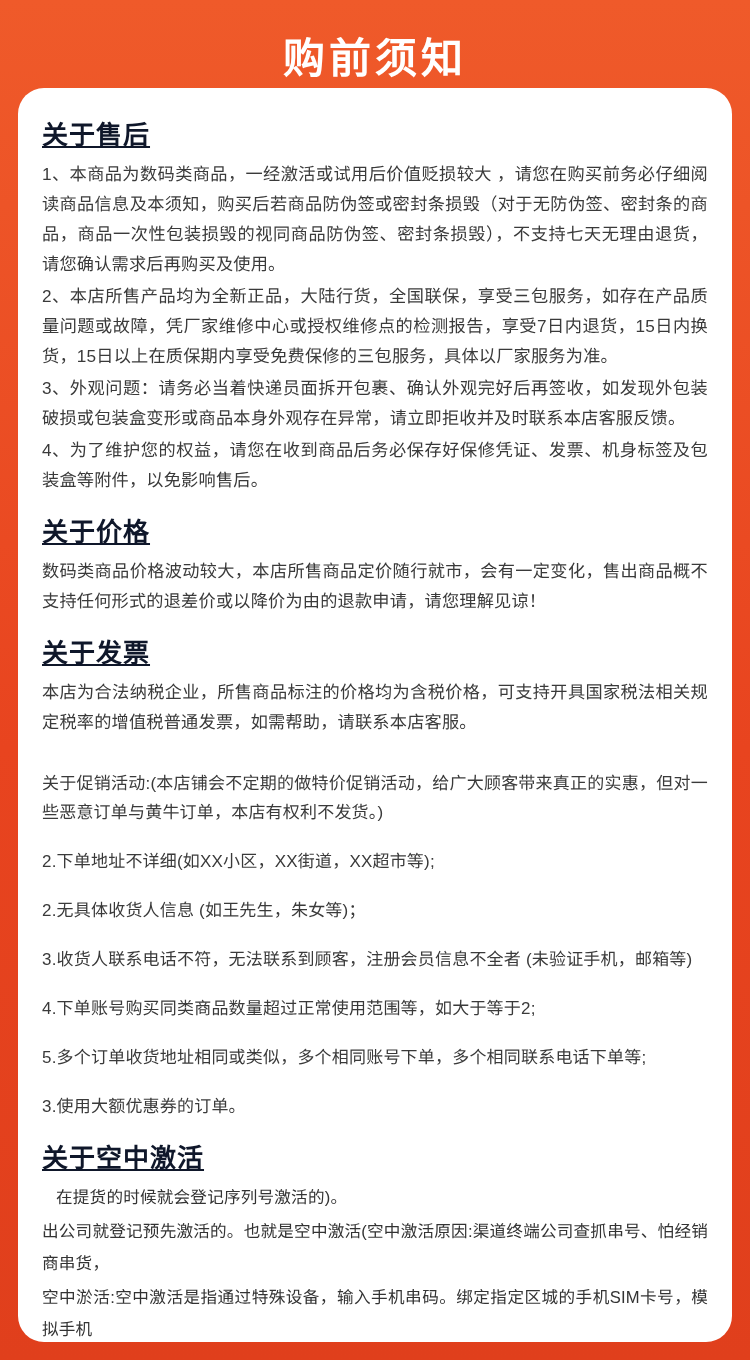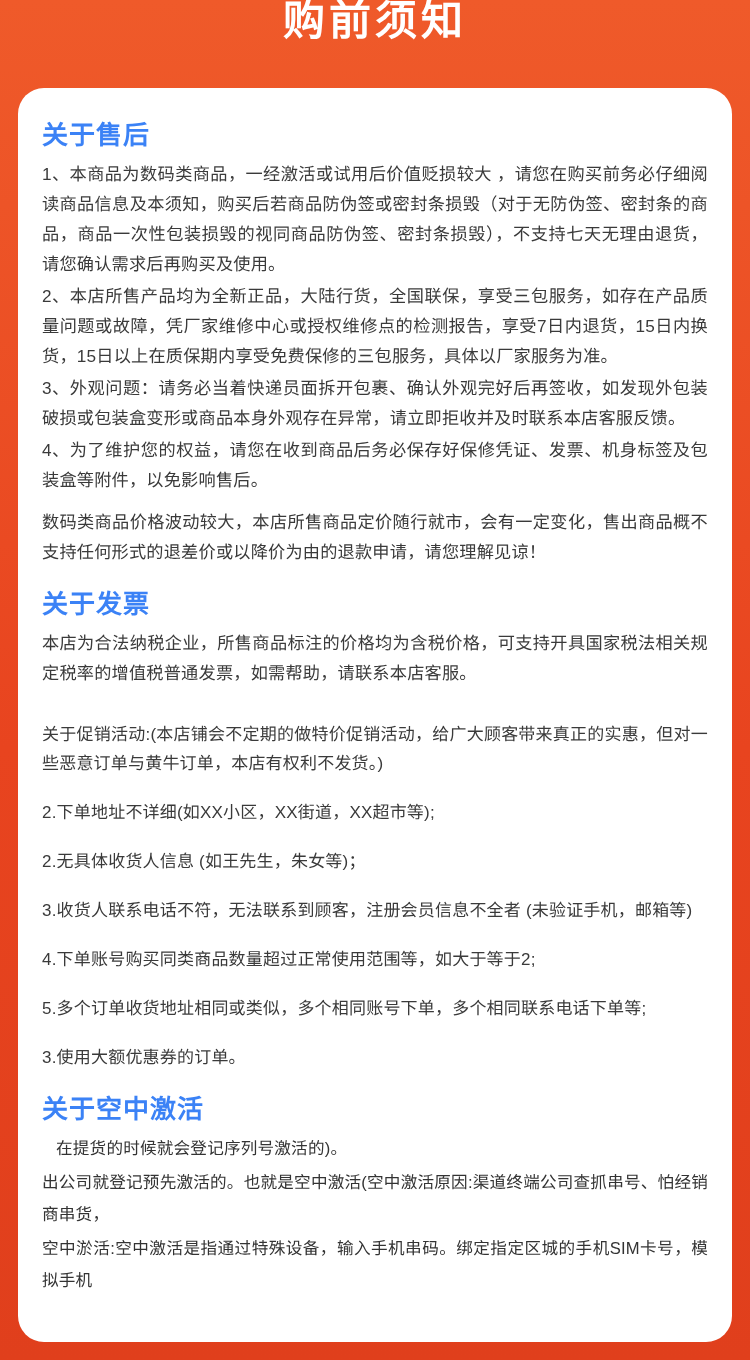--- a/index.html
+++ b/index.html
@@ -19,21 +19,21 @@
     width: 750px;
     height: 1360px;
     background: linear-gradient(180deg, #ef5a2a 0%, #e8441f 55%, #e03f1c 100%);
     box-sizing: border-box;
     padding: 0;
   }
   .title-bar {
     width: 100%;
     height: 80px;
     display: flex;
-    align-items: flex-start;
+    align-items: flex-end;
     justify-content: center;
   }
   .title-bar .title {
     color: #ffffff;
     font-size: 42px;
     font-weight: bold;
     letter-spacing: 4px;
     line-height: 1;
   }
   .card {
@@ -45,25 +45,26 @@
     background: #ffffff;
     border-radius: 26px;
     box-sizing: border-box;
     padding: 26px 24px 20px 24px;
     overflow: hidden;
   }
   .section {
     margin-bottom: 6px;
   }
   .section-title {
-    color: #3b82f6;
+    color: #0f172a;
     font-size: 26px;
     font-weight: bold;
     margin: 4px 0 8px 0;
     letter-spacing: 1px;
+    text-decoration: underline;
   }
   .section-title.first {
     margin-top: 0;
   }
   .para {
     color: #3a3a3a;
     font-size: 17.2px;
     line-height: 30px;
     margin: 0 0 2px 0;
     text-align: justify;
@@ -98,20 +99,21 @@
       <div class="section-title first">关于售后</div>
       <p class="para">1、本商品为数码类商品，一经激活或试用后价值贬损较大 ，请您在购买前务必仔细阅读商品信息及本须知，购买后若商品防伪签或密封条损毁（对于无防伪签、密封条的商品，商品一次性包装损毁的视同商品防伪签、密封条损毁），不支持七天无理由退货，请您确认需求后再购买及使用。</p>
       <p class="para">2、本店所售产品均为全新正品，大陆行货，全国联保，享受三包服务，如存在产品质量问题或故障，凭厂家维修中心或授权维修点的检测报告，享受7日内退货，15日内换货，15日以上在质保期内享受免费保修的三包服务，具体以厂家服务为准。</p>
       <p class="para">3、外观问题：请务必当着快递员面拆开包裹、确认外观完好后再签收，如发现外包装破损或包装盒变形或商品本身外观存在异常，请立即拒收并及时联系本店客服反馈。</p>
       <p class="para">4、为了维护您的权益，请您在收到商品后务必保存好保修凭证、发票、机身标签及包装盒等附件，以免影响售后。</p>
     </div>
 
     <div class="spacer-sm"></div>
 
     <div class="section">
+      <div class="section-title">关于价格</div>
       <p class="para">数码类商品价格波动较大，本店所售商品定价随行就市，会有一定变化，售出商品概不支持任何形式的退差价或以降价为由的退款申请，请您理解见谅！</p>
     </div>
 
     <div class="spacer-sm"></div>
 
     <div class="section">
       <div class="section-title">关于发票</div>
       <p class="para">本店为合法纳税企业，所售商品标注的价格均为含税价格，可支持开具国家税法相关规定税率的增值税普通发票，如需帮助，请联系本店客服。</p>
     </div>
 

